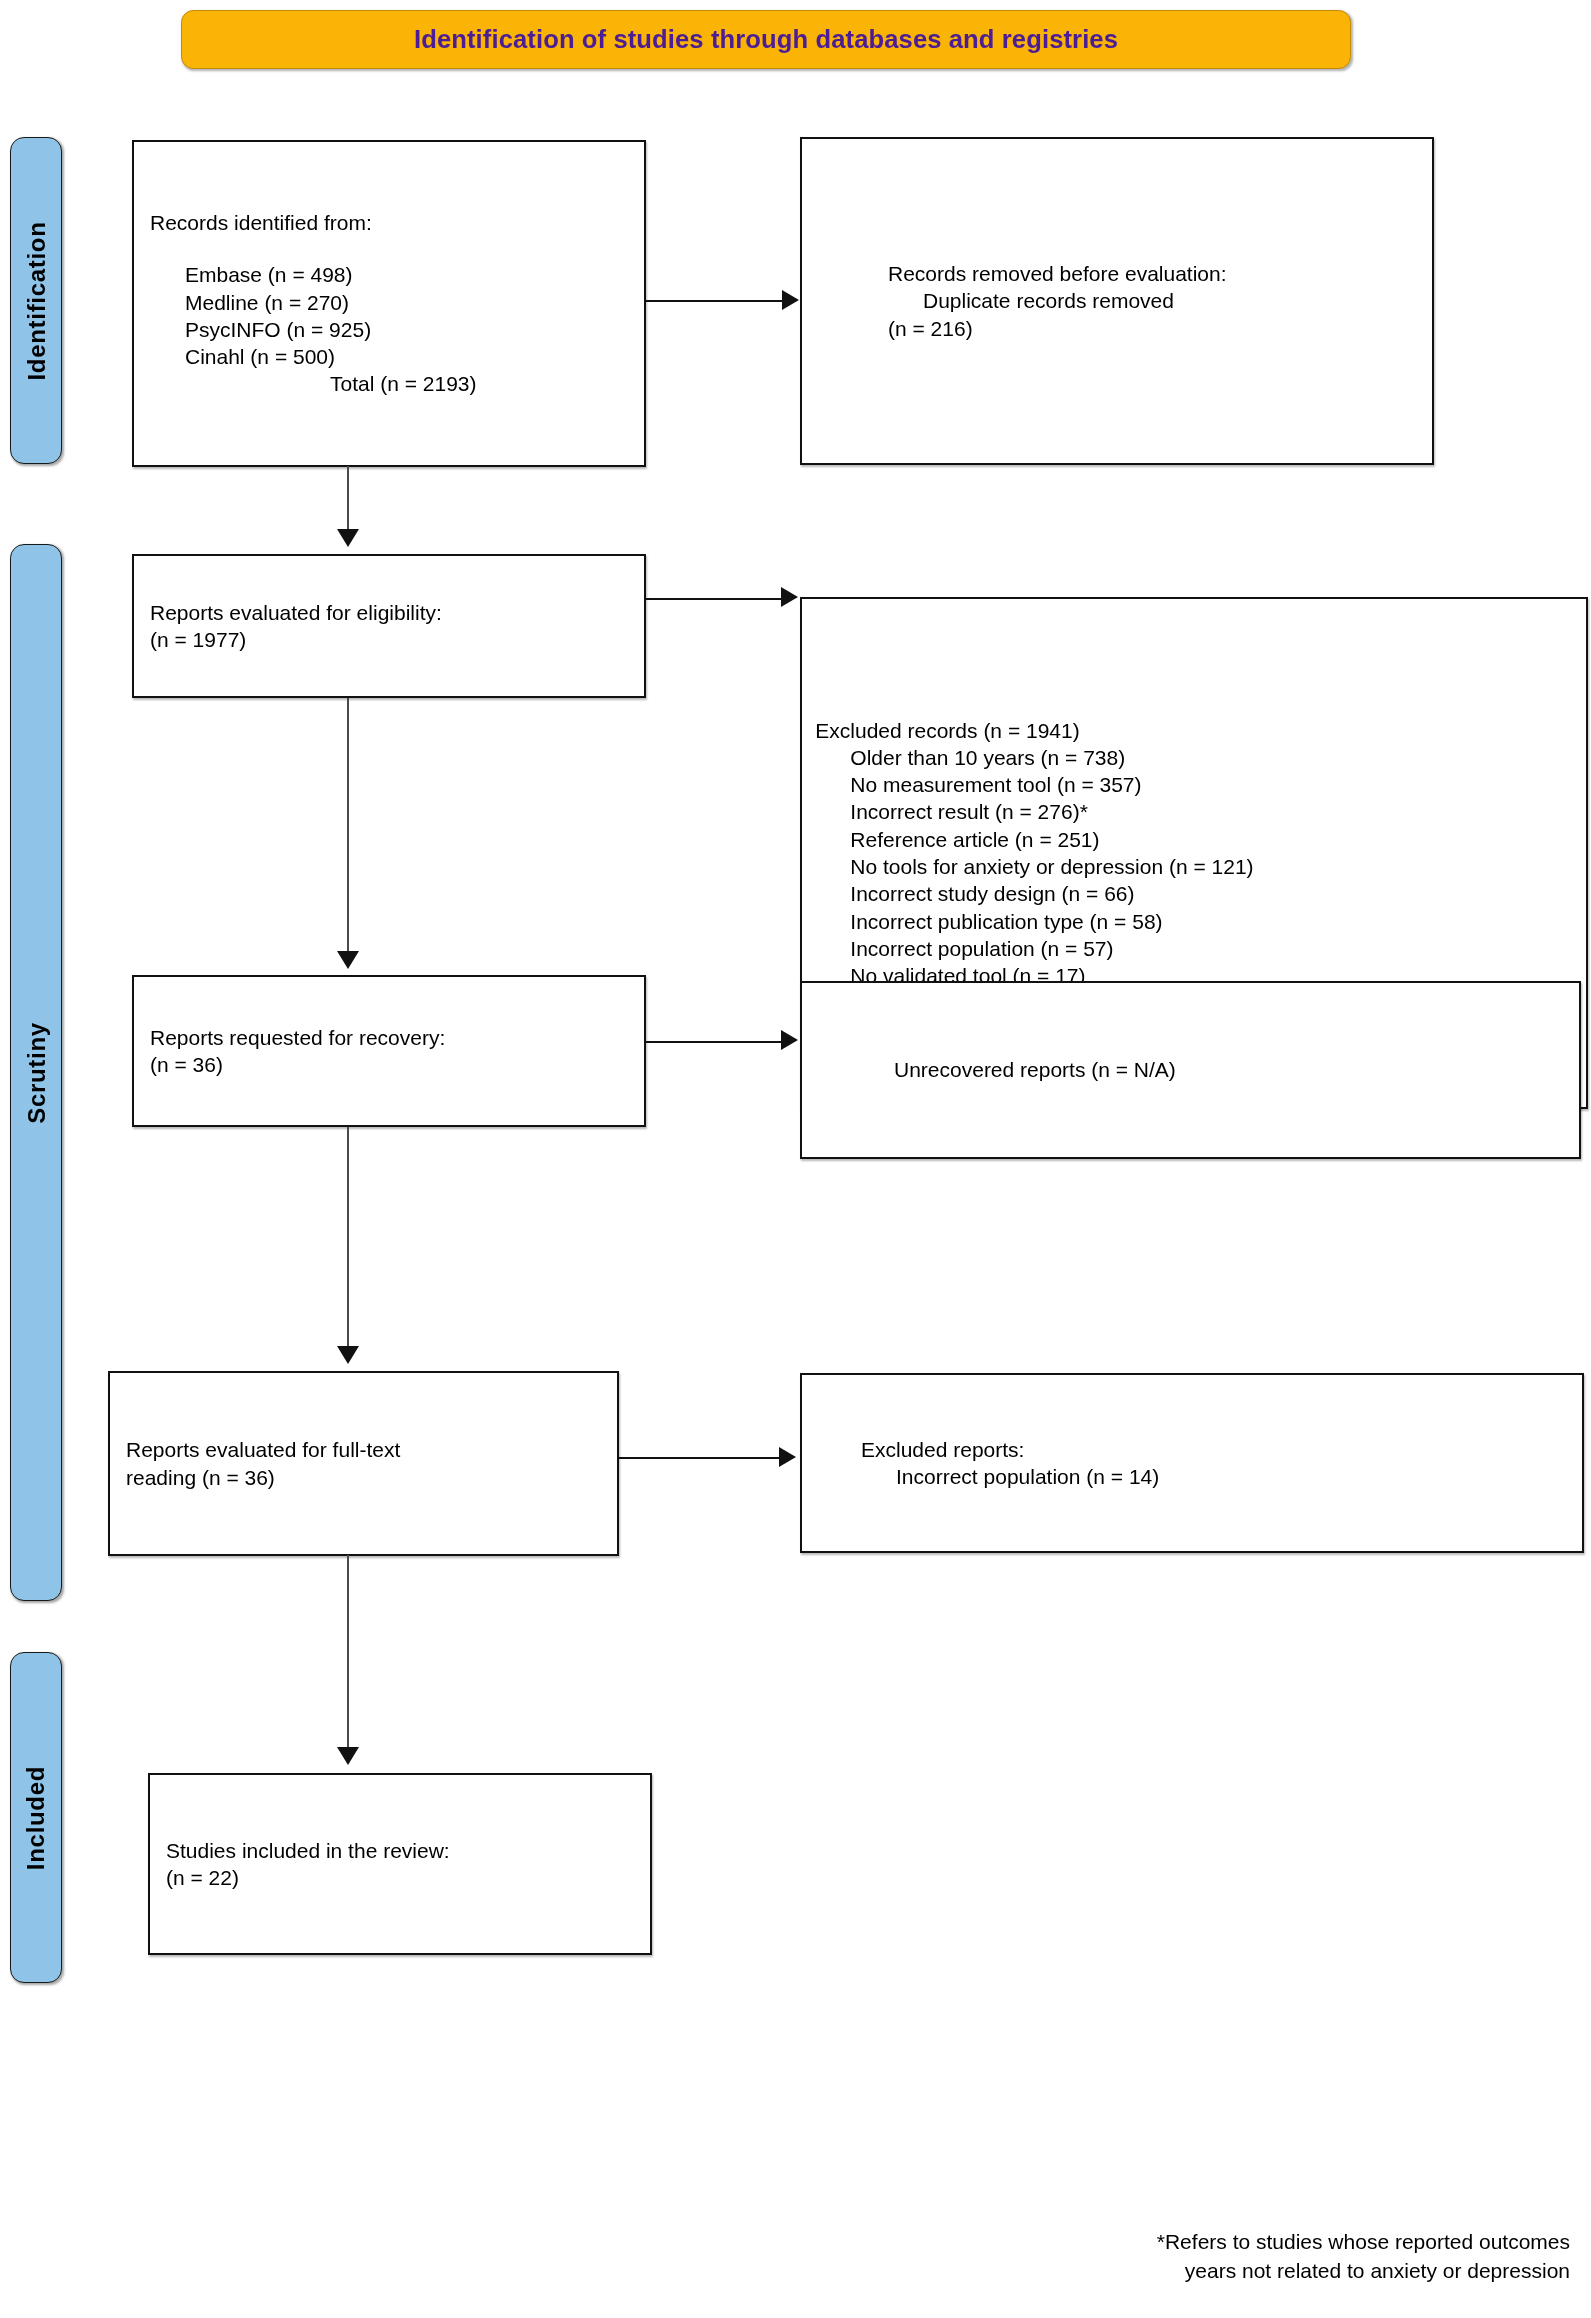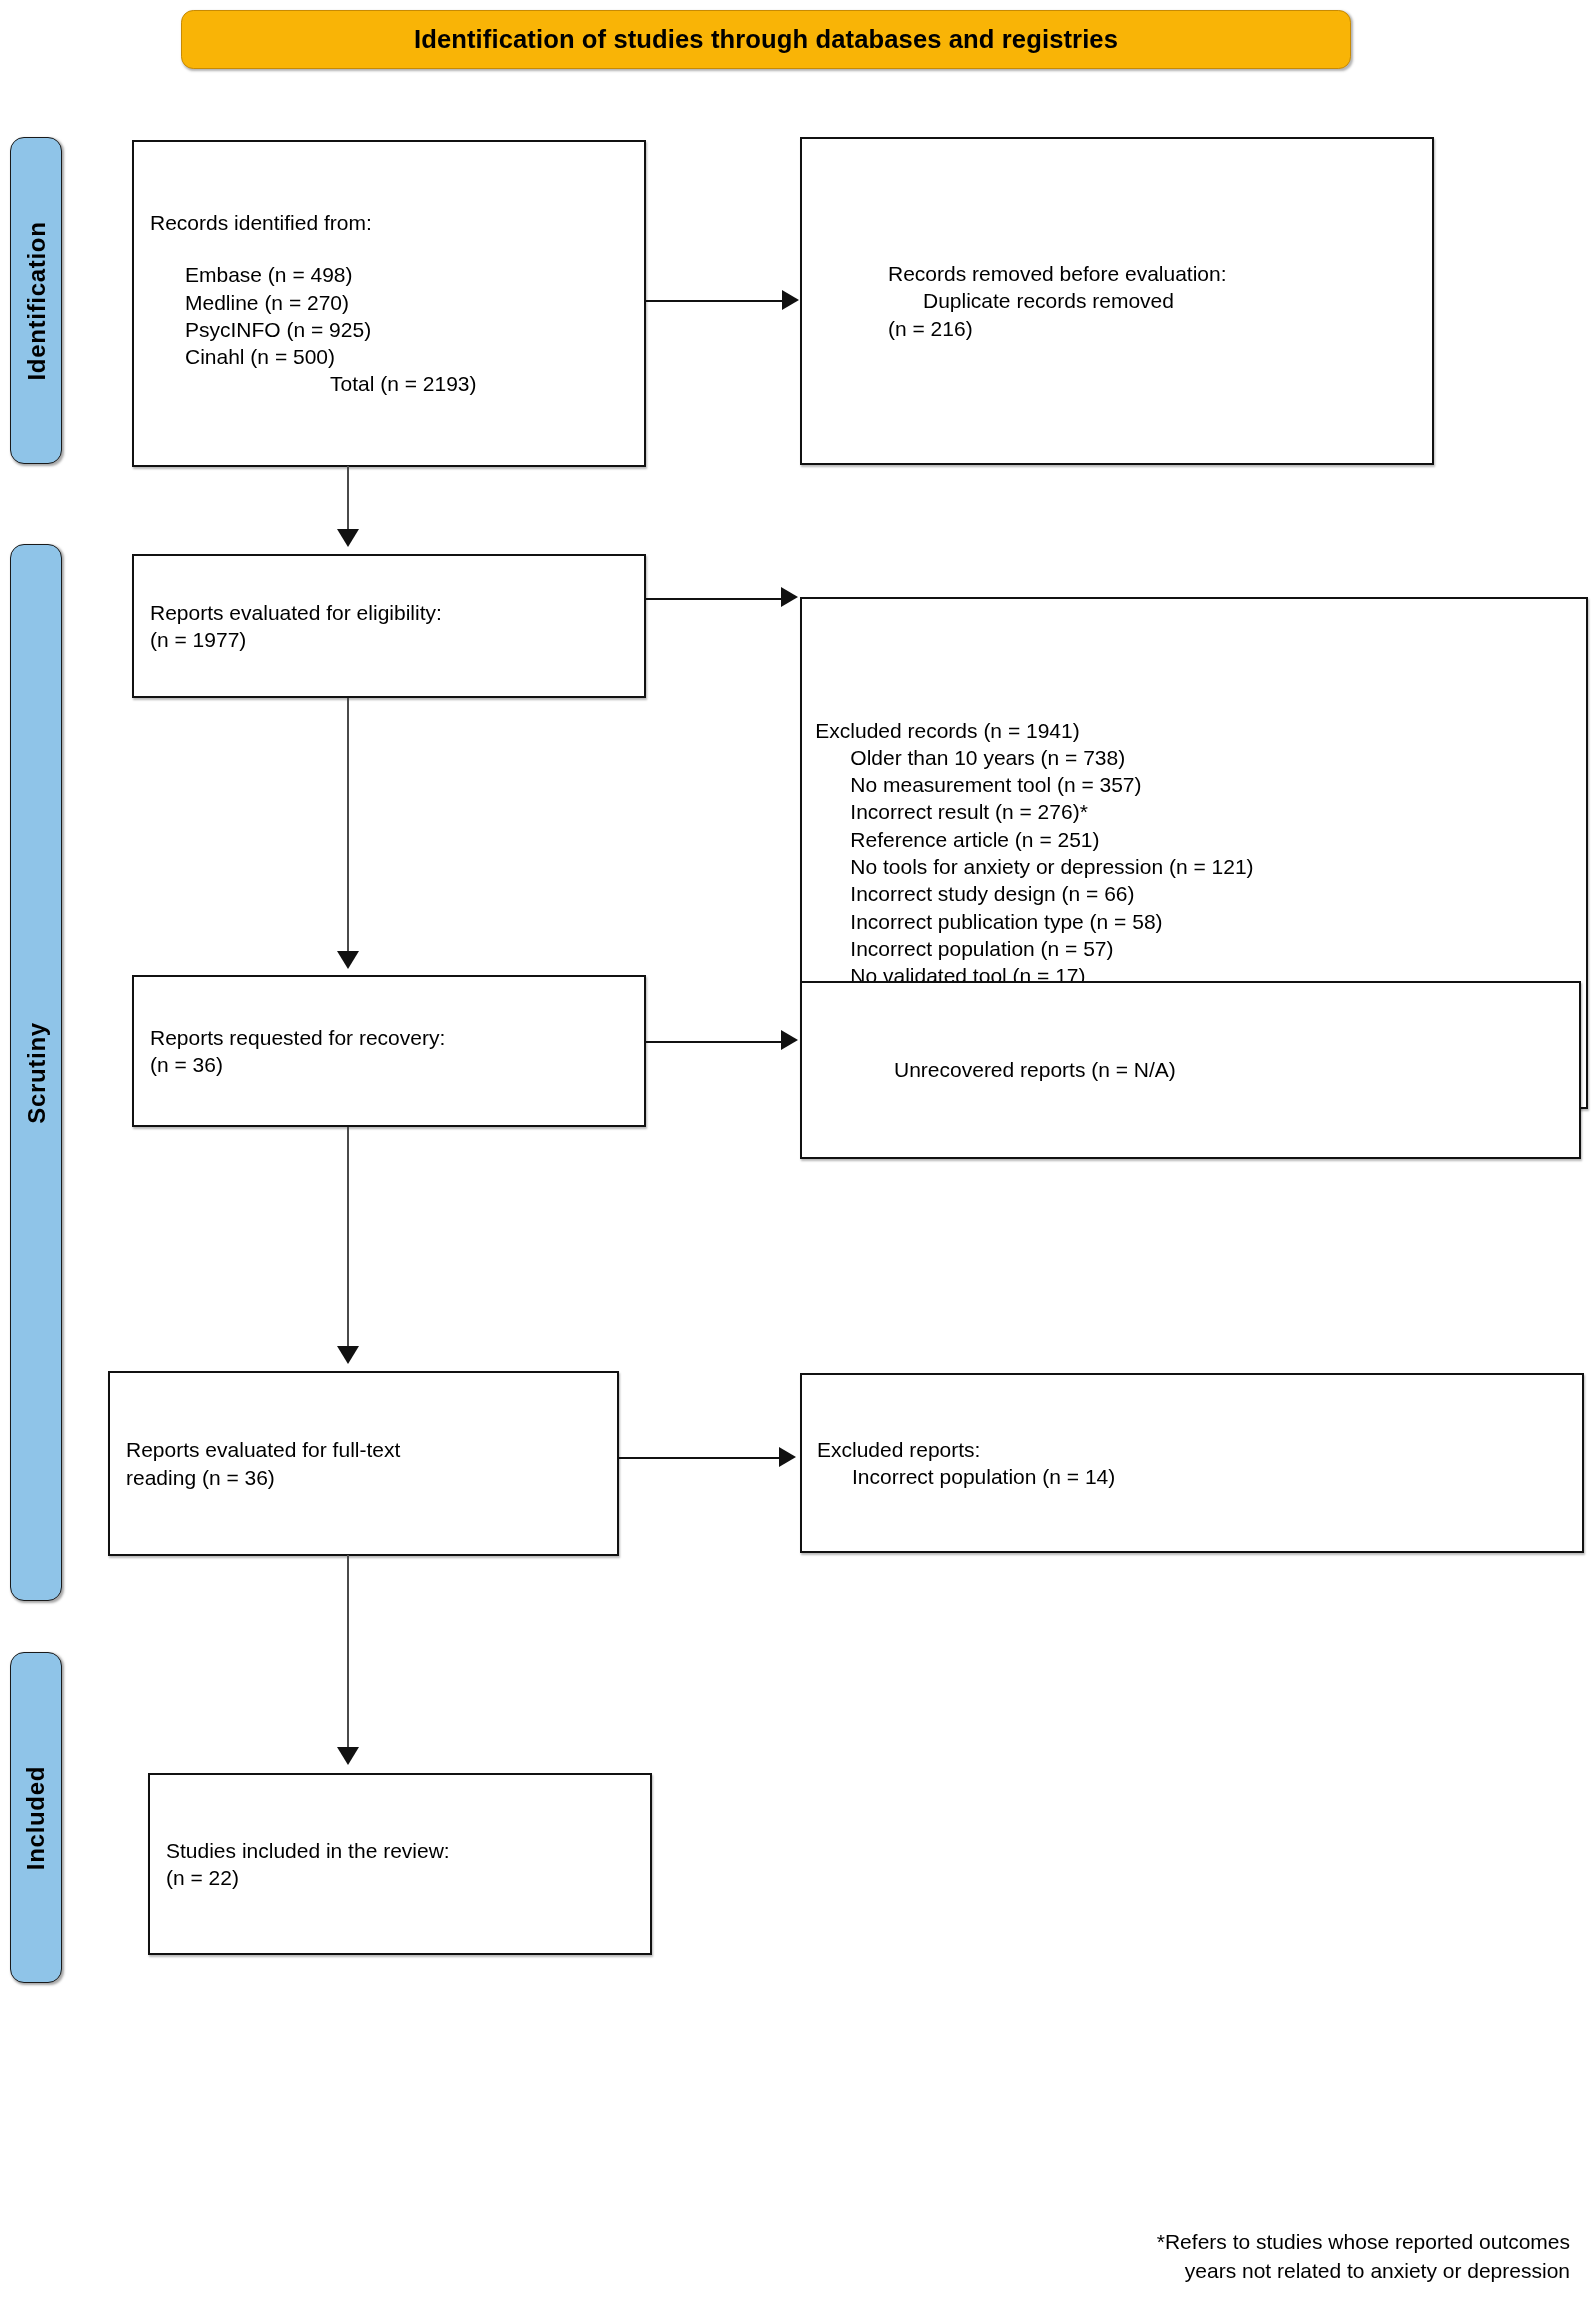--- a/index.html
+++ b/index.html
@@ -32,21 +32,21 @@
     box-shadow: 1.4px 1.9px 2.4px rgba(0,0,0,0.30);
     display: flex;
     align-items: center;
     justify-content: center;
     box-sizing: border-box;
   }
   .banner-title {
     font-size: 25.6px;
     font-weight: bold;
     letter-spacing: 0.1px;
-    color: #000000;
+    color: #4c1d95;
     white-space: nowrap;
     text-align: center;
   }
 
   
   .stage-pill {
     position: absolute;
     background: #8FC4E8;
     border: 1.9px solid #1a1a1a;
     border-radius: 14px;
@@ -92,21 +92,21 @@
   .spacer-line { height: 24.6px; }
 
   
   #box-records-identified { left: 132px;  top: 140px;  width: 514px; height: 327px; }
   #box-records-removed    { left: 800px; top: 137px;  width: 634px; height: 328px; }
   #box-reports-eligible   { left: 132px;  top: 554px; width: 514px; height: 144px; }
   #box-excluded-records   { left: 800px; top: 549px; width: 788px; height: 512px; margin-top: 48px; }
   #box-reports-recovery   { left: 132px;  top: 975px; width: 514px; height: 152px; }
   #box-unrecovered        { left: 800px; top: 981px; width: 781px; height: 178px; }
   #box-fulltext           { left: 108px;  top: 1371px; width: 511px; height: 185px; }
-  #box-excluded-reports   { left: 800px; top: 1373px; width: 784px; height: 180px; }
+  #box-excluded-reports   { left: 800px; top: 1373px; width: 784px; height: 180px; padding-left: 44px; }
   #box-included-studies   { left: 108px;  top: 1773px; width: 504px; height: 182px; margin-left: 40px; }
 
   
   #box-records-removed .body,
   #box-unrecovered .body { text-align: left; }
   #box-records-removed .body { padding-left: 86px; }
   #box-unrecovered .body     { padding-left: 92px; }
 
   #box-excluded-records .body { padding-left: 13.3px; }
   #box-excluded-reports .body { padding-left: 15px; }

